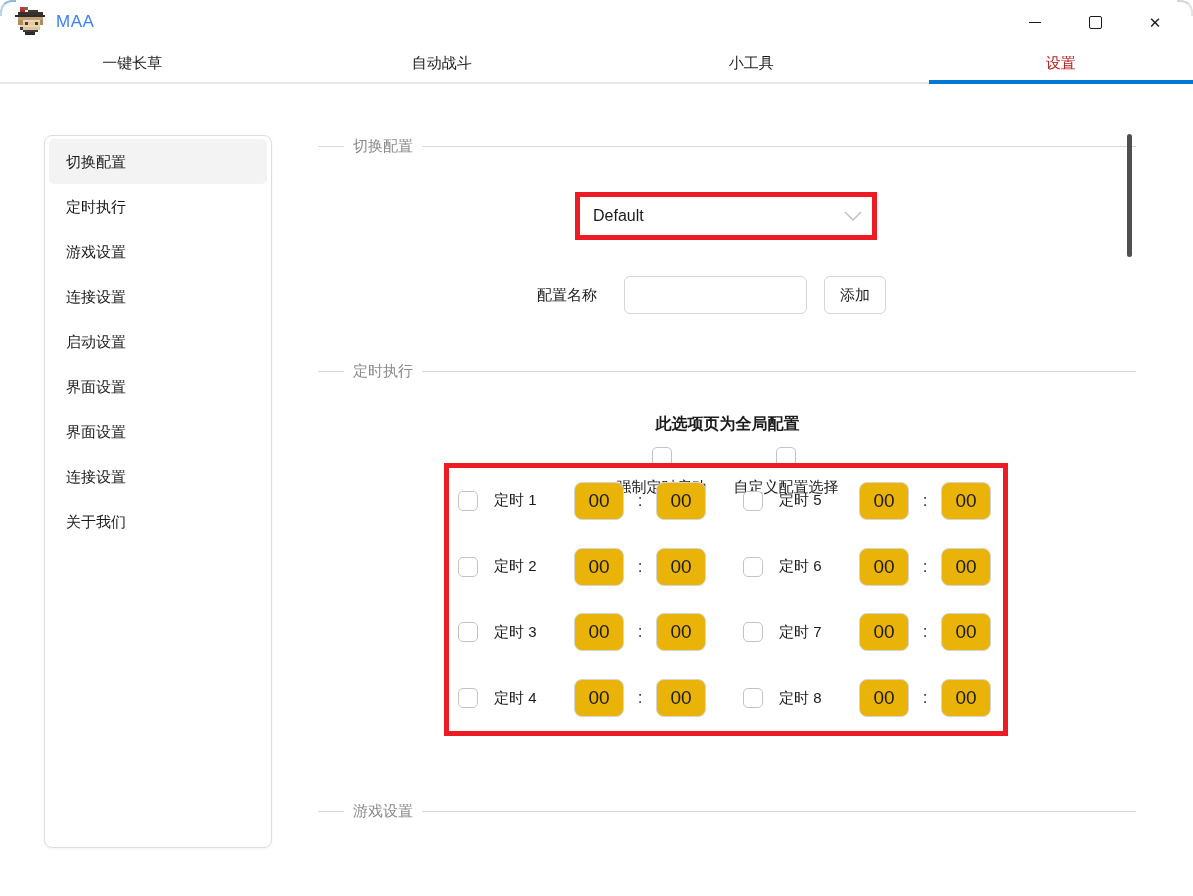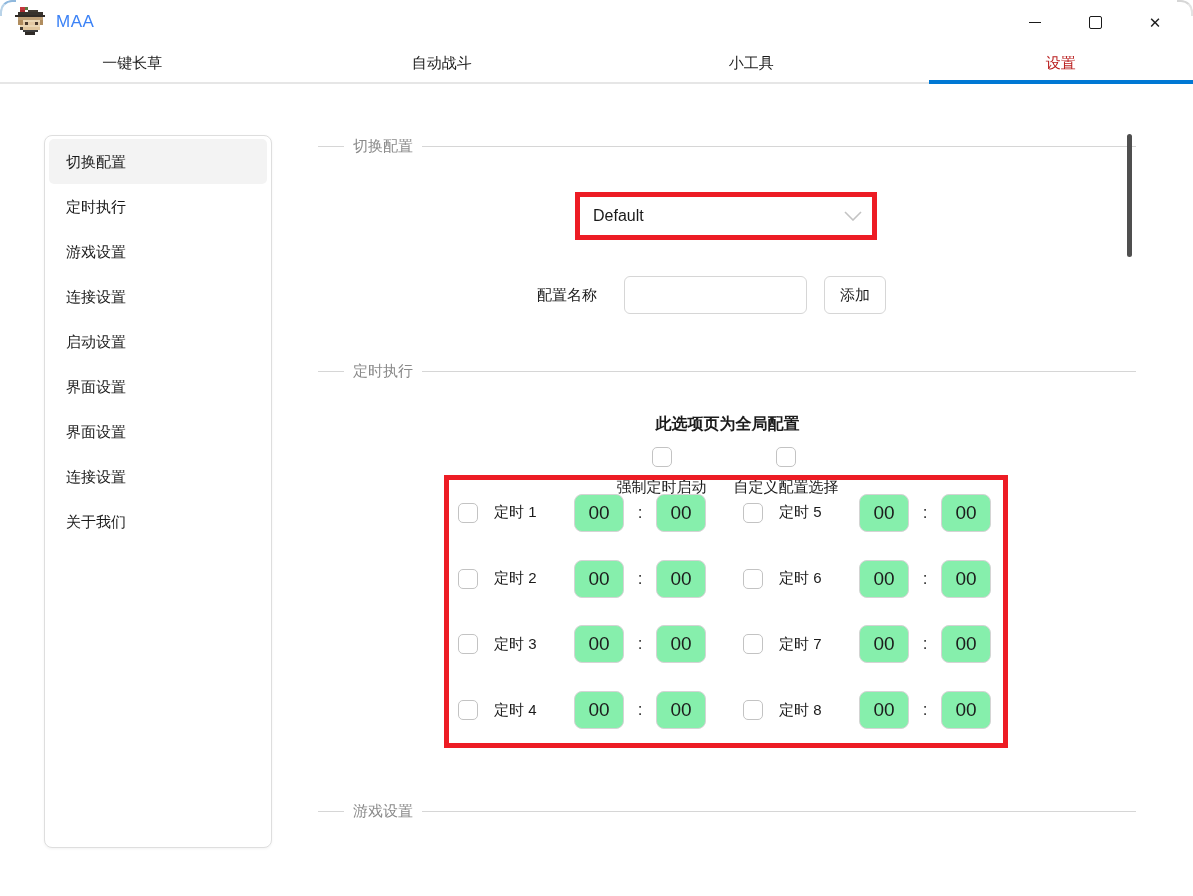--- a/index.html
+++ b/index.html
@@ -52,30 +52,30 @@
   .add-btn{width:62px;height:38px;border:1px solid #d6d6d6;border-radius:6px;background:#fff;
     font-family:inherit;font-size:15px;color:#1b1b1b;cursor:pointer;}
 
   
   .global-note{position:absolute;left:320px;top:414px;width:815px;text-align:center;font-size:16px;font-weight:700;}
   .cb-row{position:absolute;left:320px;top:447px;width:815px;display:flex;justify-content:center;align-items:center;gap:27px;}
   .cb-group{display:flex;align-items:center;gap:11px;flex-direction:column;}
   .cb-group span.lbl{font-size:15px;white-space:nowrap;}
   .checkbox{width:20px;height:20px;border:1px solid #c3c3c3;border-radius:5px;background:#fff;box-sizing:border-box;cursor:pointer;flex:none;}
 
-  #anno-timer{left:444px;top:475px;width:564px;height:273px;}
+  #anno-timer{left:444px;top:463px;width:564px;height:273px;}
   .timer-grid{display:flex;flex-direction:column;justify-content:space-around;height:100%;}
   .timer-row{display:flex;align-items:center;padding-left:9px;}
   .timer-cell{display:flex;align-items:center;}
   .timer-cell + .timer-cell{margin-left:37px;}
   .timer-cell .checkbox{margin-right:16px;}
   .timer-label{font-size:15px;width:63px;white-space:nowrap;}
   .timer-label-gap{margin-right:17px;}
   .time-input{width:50px;height:38px;border:1px solid #d4d4d4;border-radius:8px;text-align:center;
-    font-family:inherit;font-size:19px;color:#1c1c1c;background:#86efac;box-sizing:border-box;padding:0;outline:none;}
+    font-family:inherit;font-size:19px;color:#1c1c1c;background:#eab308;box-sizing:border-box;padding:0;outline:none;}
   .colon{width:32px;text-align:center;font-size:17px;color:#333;}
 
   .scroll-thumb{position:absolute;left:1127px;top:134px;width:5px;height:123px;background:#4f4f4f;border-radius:3px;cursor:pointer;}
 </style>
 </head>
 <body>
 
 <div class="window">
   <div class="corner tl"></div>
   <div class="corner tr"></div>

